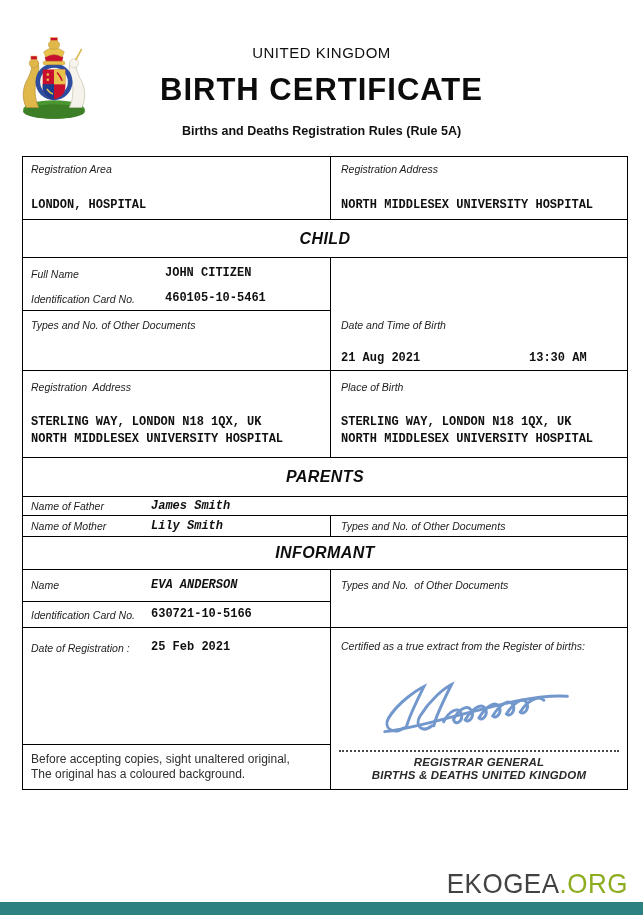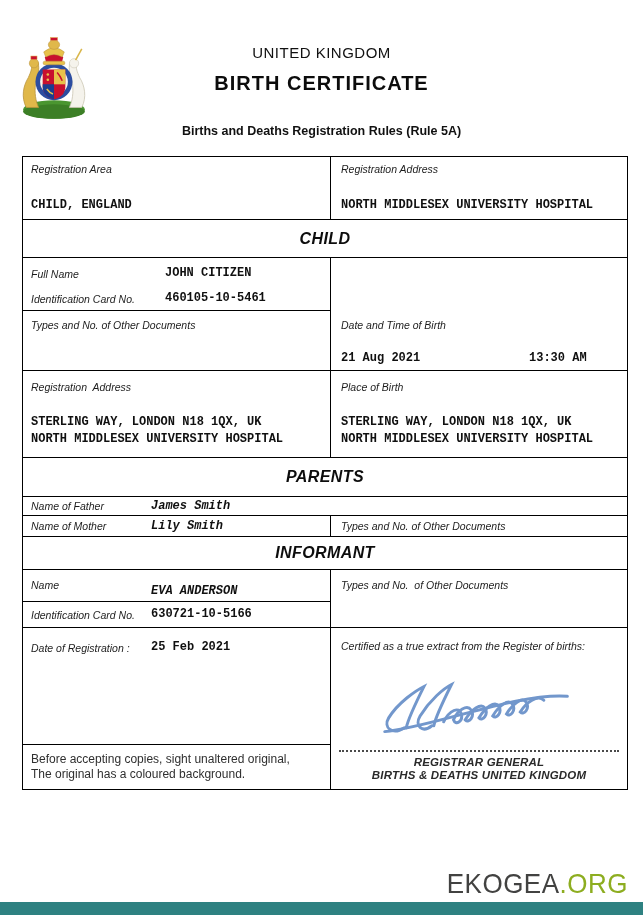--- a/index.html
+++ b/index.html
@@ -2,21 +2,21 @@
 <html><head>
 <meta charset="utf-8">
 <style>
   html,body{margin:0;padding:0;background:#fff;}
   .page{position:relative;width:643px;height:915px;background:#ffffff;overflow:hidden;
         font-family:"Liberation Sans",sans-serif;color:#161616;}
   
   .country{position:absolute;top:44px;left:0;width:643px;text-align:center;
            font-weight:normal;font-size:15px;letter-spacing:.5px;color:#111;}
   .title{position:absolute;top:72px;left:0;width:643px;text-align:center;
-         font-weight:bold;font-size:20px;letter-spacing:1px;color:#0c0c0c;}
+         font-weight:bold;font-size:31px;letter-spacing:1px;color:#0c0c0c;}
   .subtitle{position:absolute;top:124px;left:0;width:643px;text-align:center;
             font-weight:bold;font-size:12.5px;color:#111;}
   .emblem{position:absolute;left:18px;top:23px;width:72px;height:100px;}
   
   .tbl{position:absolute;left:22px;top:156px;width:606px;height:634px;
        border:1px solid #000;box-sizing:border-box;}
   .cell{position:absolute;box-sizing:border-box;background:#fff;}
   .br{border-right:1px solid #000;}
   .bb{border-bottom:1px solid #000;}
   .lab{position:absolute;font-style:italic;font-size:10.5px;color:#1c1c1c;white-space:pre;}
@@ -76,21 +76,21 @@
   </svg>
 
   <div class="country">UNITED KINGDOM</div>
   <div class="title">BIRTH CERTIFICATE</div>
   <div class="subtitle">Births and Deaths Registration Rules (Rule 5A)</div>
 
   <div class="tbl">
 
     <div class="cell br bb" style="left:0;top:0;width:308px;height:63px;">
       <span class="lab" style="left:8px;top:6px;">Registration Area</span>
-      <span class="val" style="left:8px;top:41px;">CHILD, ENGLAND</span>
+      <span class="val" style="left:8px;top:41px;">LONDON, HOSPITAL</span>
     </div>
     <div class="cell bb" style="left:308px;top:0;width:296px;height:63px;">
       <span class="lab" style="left:10px;top:6px;">Registration Address</span>
       <span class="val" style="left:10px;top:41px;">NORTH MIDDLESEX UNIVERSITY HOSPITAL</span>
     </div>
 
     <div class="cell bb sechead" style="left:0;top:63px;width:604px;height:38px;">CHILD</div>
 
     <div class="cell br bb" style="left:0;top:101px;width:308px;height:53px;">
       <span class="lab" style="left:8px;top:10px;">Full Name</span>
@@ -131,21 +131,21 @@
       <span class="val ital" style="left:128px;top:3px;">Lily Smith</span>
     </div>
     <div class="cell bb" style="left:308px;top:359px;width:296px;height:21px;">
       <span class="lab" style="left:10px;top:4px;">Types and No. of Other Documents</span>
     </div>
 
     <div class="cell bb sechead" style="left:0;top:380px;width:604px;height:33px;">INFORMANT</div>
 
     <div class="cell br bb" style="left:0;top:413px;width:308px;height:32px;">
       <span class="lab" style="left:8px;top:9px;">Name</span>
-      <span class="val ital" style="left:128px;top:14px;">EVA ANDERSON</span>
+      <span class="val ital" style="left:128px;top:8px;">EVA ANDERSON</span>
     </div>
     <div class="cell bb" style="left:308px;top:413px;width:296px;height:58px;">
       <span class="lab" style="left:10px;top:9px;">Types and No.  of Other Documents</span>
     </div>
 
     <div class="cell br bb" style="left:0;top:445px;width:308px;height:26px;">
       <span class="lab" style="left:8px;top:7px;">Identification Card No.</span>
       <span class="val" style="left:128px;top:5px;">630721-10-5166</span>
     </div>
 

